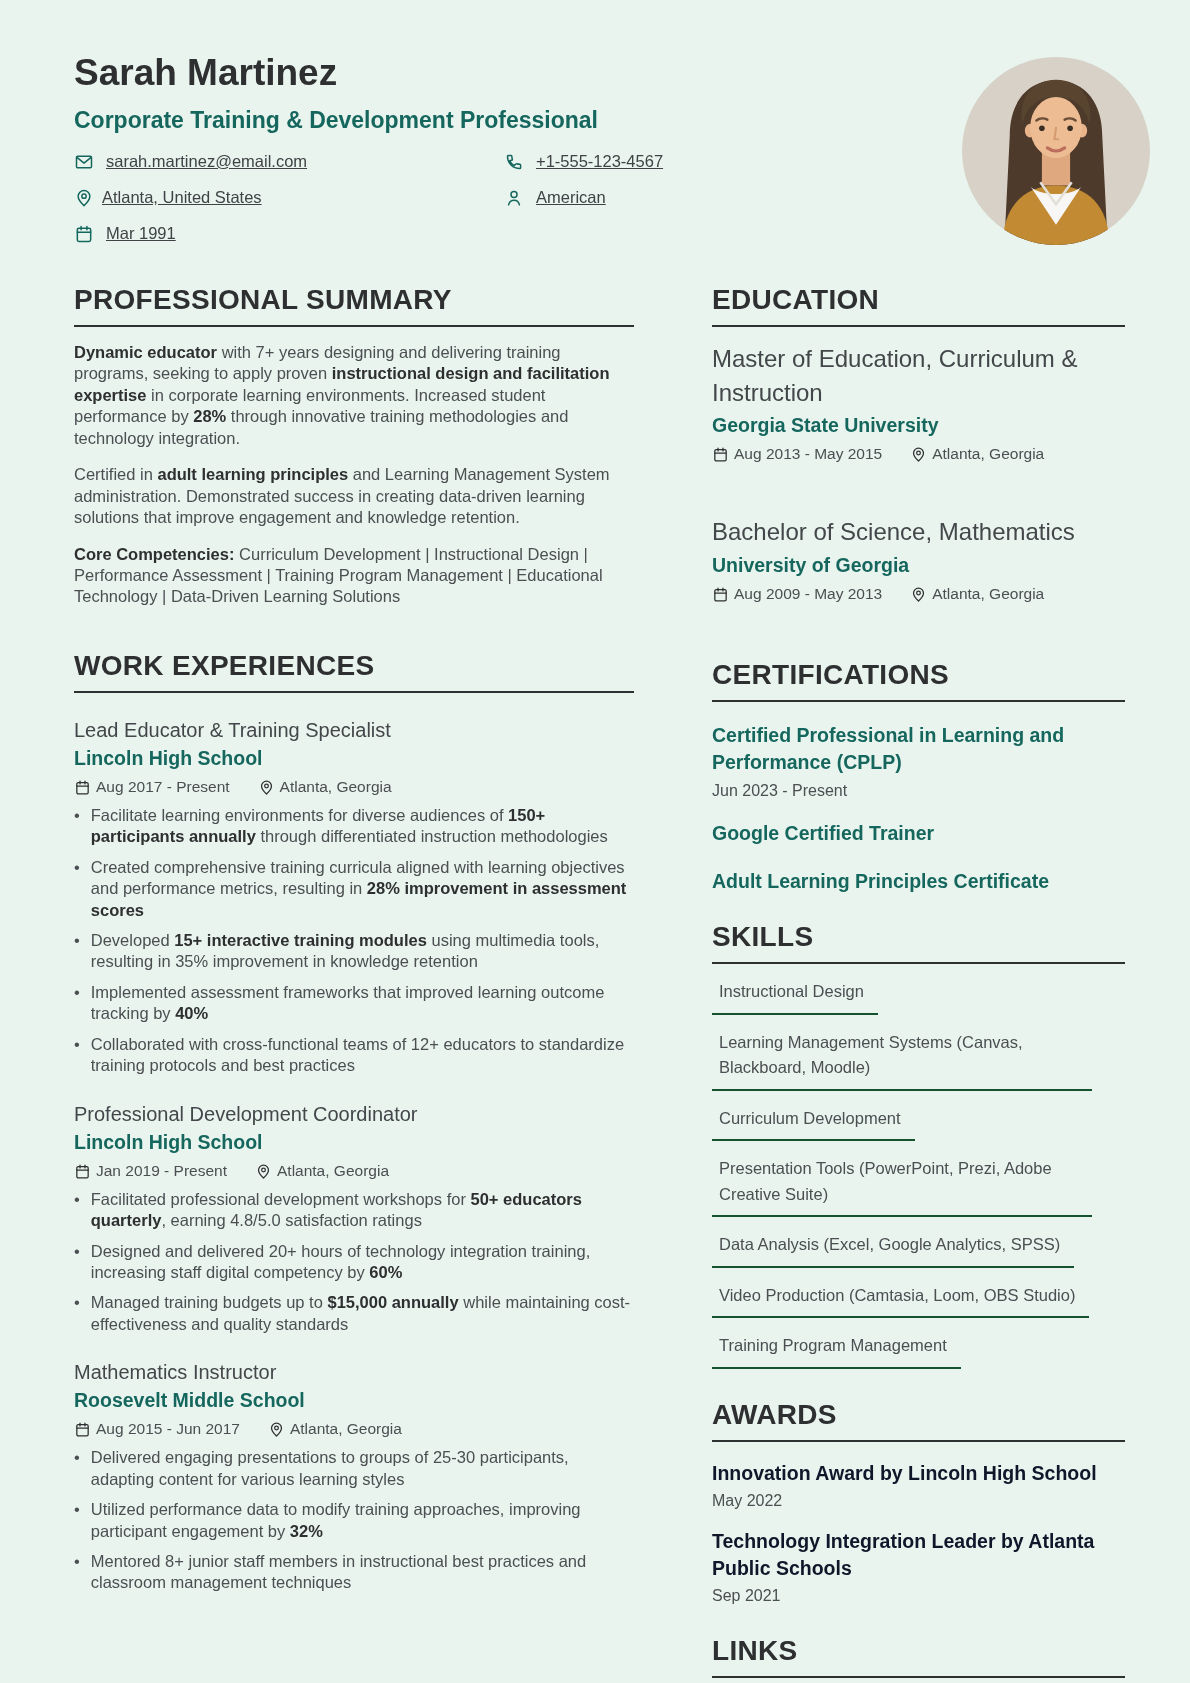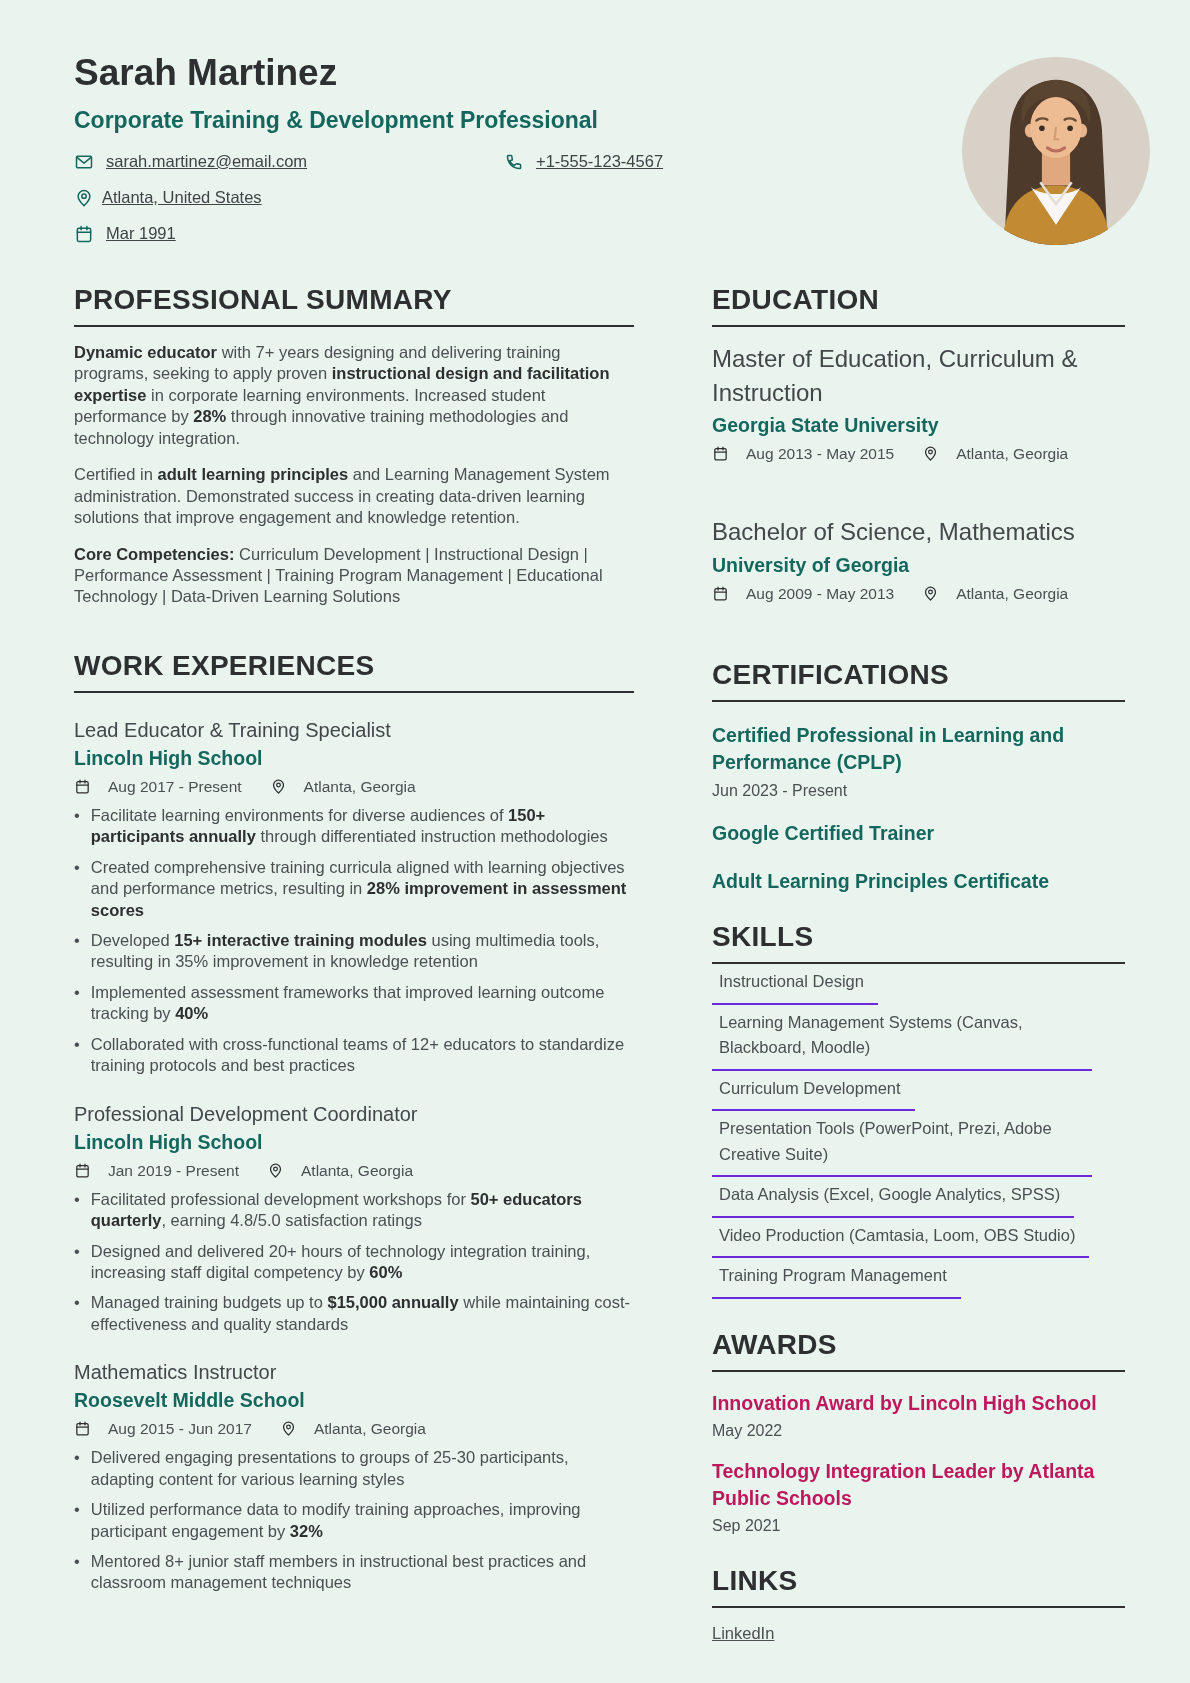--- a/index.html
+++ b/index.html
@@ -36,41 +36,41 @@
   .summary p { margin:15px 0 0; font-size:16.5px; line-height:1.3; }
   b { color:#2e2f31; font-weight:bold; }
 
   
   .work { margin-top:42px; }
   .job { margin-top:26px; }
   .job:first-of-type { margin-top:18px; }
   .job-title { font-size:20px; color:#43474a; }
   .company { margin-top:5px; font-size:19.5px; font-weight:bold; color:#15675e; }
   .meta { display:flex; align-items:center; gap:28px; margin-top:8px; font-size:15.5px; color:#4b4f52; }
-  .meta-item { display:flex; align-items:flex-start; gap:17px; }
+  .meta-item { display:flex; align-items:flex-end; gap:5px; }
   .meta-item .ic { width:17px; height:17px; color:#2e2f31; flex:none; }
   ul.bullets { list-style:none; margin:7px 0 0; padding:0; }
   ul.bullets li { display:flex; gap:11px; margin-top:9px; font-size:16.5px; line-height:1.3; }
   ul.bullets .dot { flex:none; color:#4b4f52; }
 
   
   .edu-entry { margin-top:15px; }
   .edu-entry + .edu-entry { margin-top:52px; }
   .degree { font-size:24px; color:#43474a; line-height:1.4; }
   .school { margin-top:5px; font-size:19.5px; font-weight:bold; color:#15675e; }
   .certs { margin-top:56px; }
   .cert { margin-top:20px; }
   .cert-name { font-size:19.5px; font-weight:bold; color:#15675e; line-height:1.4; }
   .cert-date { margin-top:6px; font-size:16px; color:#4b4f52; }
   .skills { margin-top:26px; }
-  .skill { width:fit-content; max-width:380px; margin-top:5px; padding:0 14px 8px 7px;
-           border-bottom:2px solid #6d28d9; font-size:16.5px; line-height:1.55; color:#4b4f52; }
+  .skill { width:fit-content; max-width:380px; margin-top:15px; padding:0 14px 8px 7px;
+           border-bottom:2px solid #14532d; font-size:16.5px; line-height:1.55; color:#4b4f52; }
   .awards { margin-top:30px; }
   .award { margin-top:18px; }
-  .award-name { font-size:19.5px; font-weight:bold; color:#be185d; line-height:1.35; }
+  .award-name { font-size:19.5px; font-weight:bold; color:#0f172a; line-height:1.35; }
   .award-date { margin-top:6px; font-size:16px; color:#4b4f52; }
   .links { margin-top:30px; }
   .link-item { margin-top:16px; font-size:16.5px; color:#4b4f52; text-decoration:underline; cursor:pointer; display:inline-block; }
   .hidden-defs { position:absolute; width:0; height:0; overflow:hidden; }
 </style>
 </head>
 <body>
 
 <svg class="hidden-defs" aria-hidden="true">
   <defs>
@@ -113,20 +113,26 @@
         <svg class="ic">
             <use href="#i-phone"></use>
           </svg>
         <span>+1-555-123-4567</span>
       </div>
       <div class="contact-item c-loc">
         <svg class="ic">
             <use href="#i-pin"></use>
           </svg>
         <span>Atlanta, United States</span>
+      </div>
+      <div class="contact-item c-nat">
+        <svg class="ic">
+            <use href="#i-person"></use>
+          </svg>
+        <span>American</span>
       </div>
       <div class="contact-item c-birth">
         <svg class="ic">
             <use href="#i-cal"></use>
           </svg>
         <span>Mar 1991</span>
       </div>
     </div>
 
     <div class="photo">

